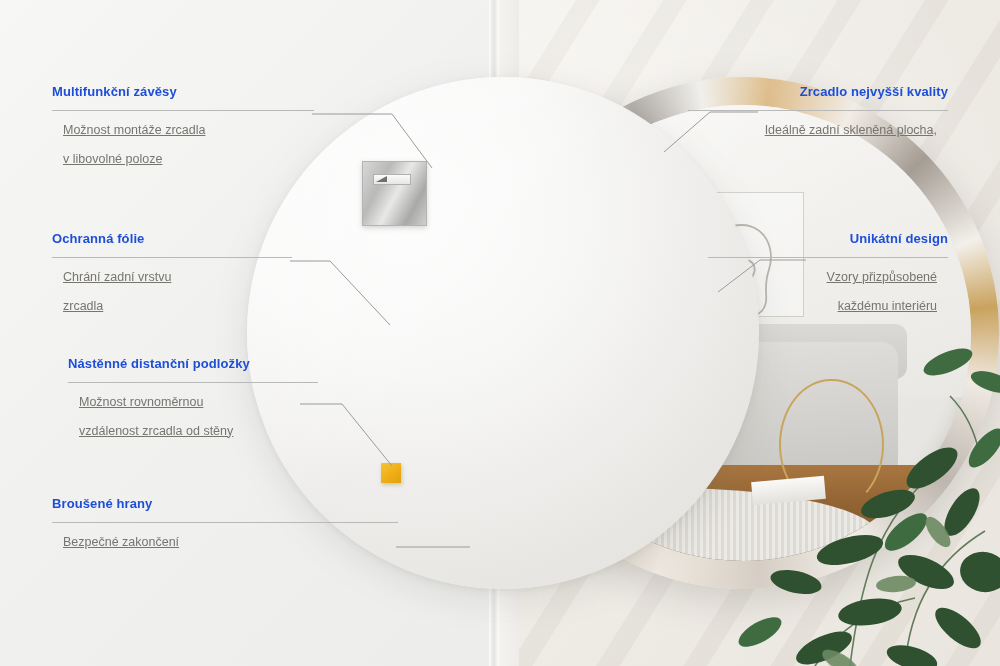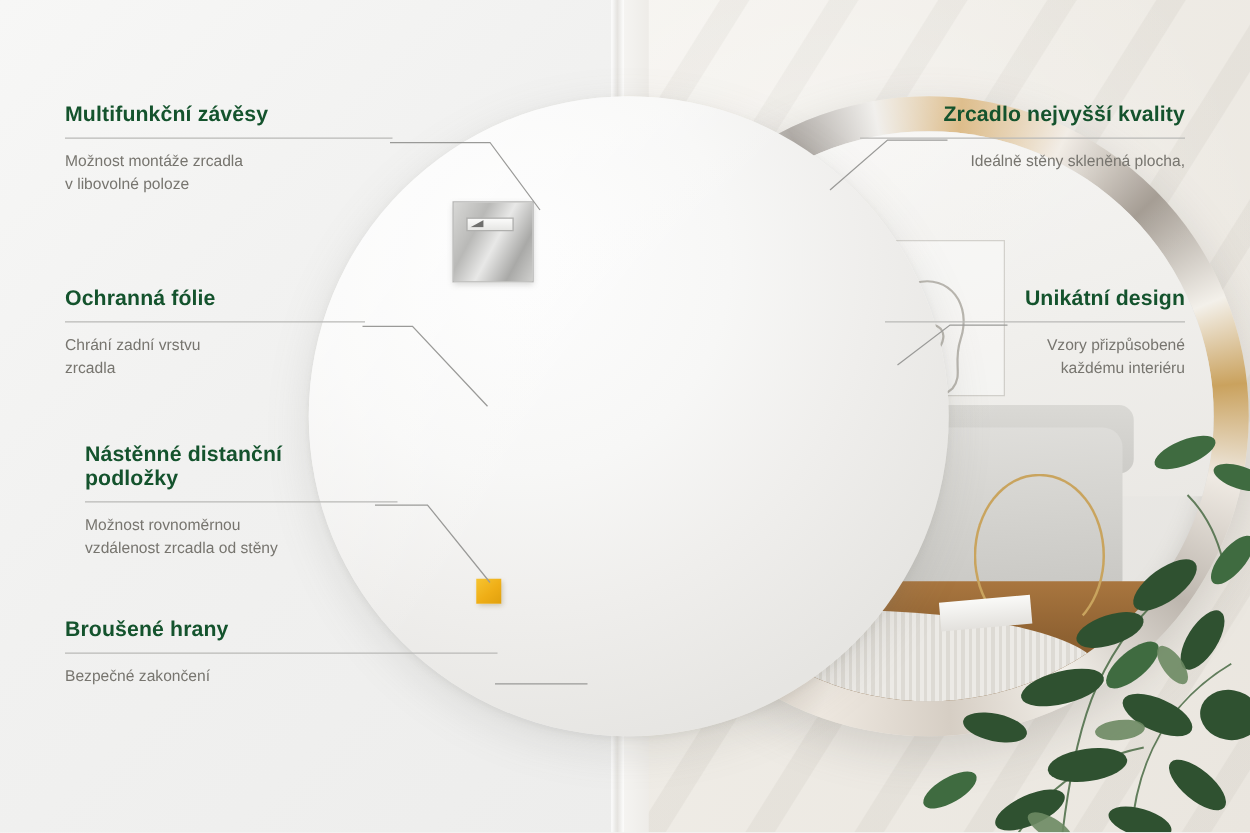--- a/index.html
+++ b/index.html
@@ -122,25 +122,25 @@
     position:absolute;left:0;top:0;width:26px;height:666px;
     background:linear-gradient(to right,#f7f6f4,#eeece8);
   }
 
   
   .foliage{position:absolute;right:0;bottom:0;width:300px;height:330px;}
 
   
   .callout{position:absolute;}
   .callout h3{
-    margin:0;font-size:17px;font-weight:bold;color:#14532d;letter-spacing:.1px;line-height:19px;
+    margin:0;font-size:13px;font-weight:bold;color:#1d4ed8;letter-spacing:.1px;line-height:19px;
   }
   .callout .rule{height:1px;background:#b9b9b7;margin:9px 0 10px 0;}
   .callout p{
-    margin:0;font-size:12.5px;color:#77756f;line-height:17.5px;font-weight:normal;
+    margin:11px;font-size:12.5px;color:#77756f;line-height:17.5px;font-weight:normal;text-decoration:underline;
   }
   .callout.right{text-align:right;}
 
   
   .leaders{position:absolute;left:0;top:0;width:1000px;height:666px;pointer-events:none;}
 
   
   .hanger{
     position:absolute;left:362px;top:161px;width:63px;height:63px;
     background:linear-gradient(118deg,#d8d8d6 0%,#b9b9b7 30%,#e8e8e7 52%,#a9a9a7 78%,#cfcfcd 100%);
@@ -276,21 +276,21 @@
 
   <div class="callout" style="left:52px;top:494px;width:346px;">
     <h3>Broušené hrany</h3>
     <div class="rule"></div>
     <p>Bezpečné zakončení</p>
   </div>
 
   <div class="callout right" style="left:688px;top:82px;width:260px;">
     <h3>Zrcadlo nejvyšší kvality</h3>
     <div class="rule"></div>
-    <p>Ideálně stěny skleněná plocha,</p>
+    <p>Ideálně zadní skleněná plocha,</p>
   </div>
 
   <div class="callout right" style="left:708px;top:229px;width:240px;">
     <h3>Unikátní design</h3>
     <div class="rule"></div>
     <p>Vzory přizpůsobené</p>
     <p>každému interiéru</p>
   </div>
 
 </div>

